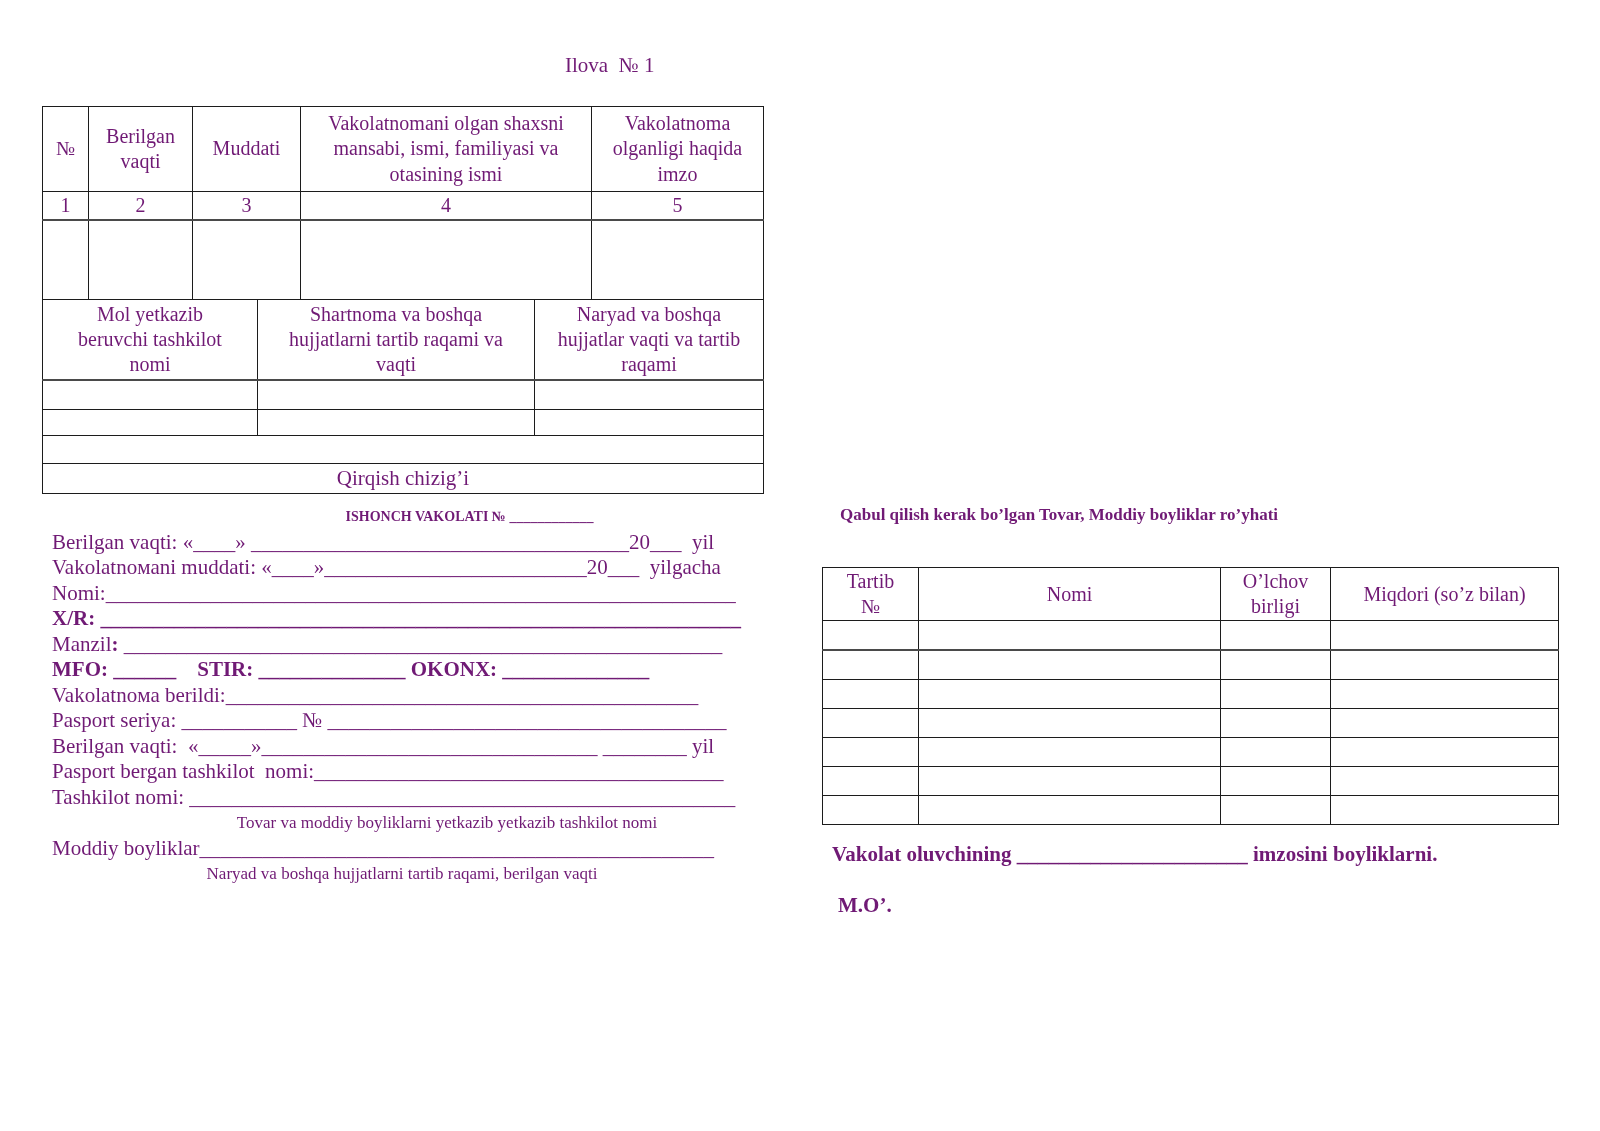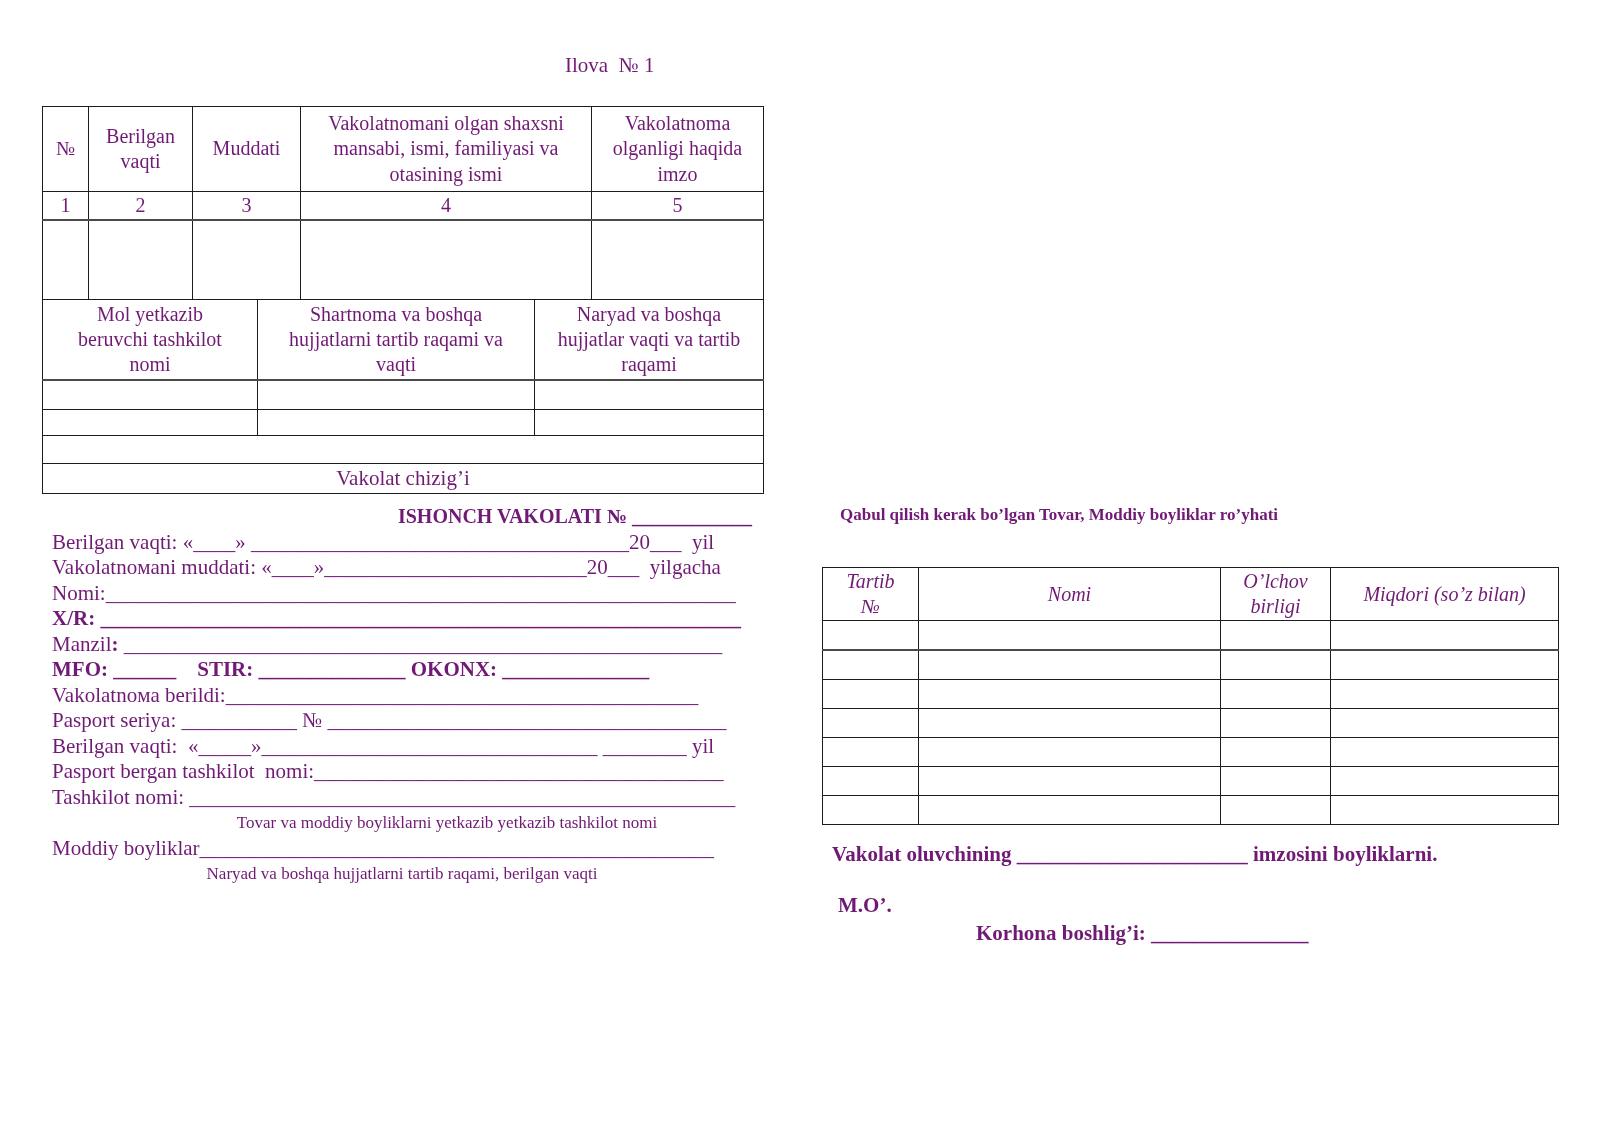--- a/index.html
+++ b/index.html
@@ -20,28 +20,28 @@
   .tblB{margin-top:-1px;padding-left:34px;}
   .tblB .hdr2 td{height:77px;border-bottom:2px solid #4a4a4a;}
   .tblB .er1 td{height:26px;}
   .tblB .er2 td{height:23px;}
   .tblB .full td{height:25px;}
   .tblB .cut td{height:21px;font-size:21px;}
 
   
   .poa{position:absolute;left:52px;top:504px;width:700px;font-size:21px;}
   .poa .line{height:25.5px;line-height:25.5px;white-space:pre;}
-  .poa .title{font-weight:bold;font-size:20px;text-align:right;padding-left:135px;}
+  .poa .title{font-weight:bold;font-size:14px;text-align:center;padding-left:135px;}
   .poa .small{font-size:17px;text-align:center;}
   .poa .shift{padding-left:90px;}
   .poa b{font-weight:bold;}
 
   
   .gl-title{position:absolute;left:840px;top:505px;font-size:17px;font-weight:bold;white-space:pre;}
-  .tblC{position:absolute;left:822px;top:567px;width:736px;font-style:italic;}
+  .tblC{position:absolute;left:822px;top:567px;width:736px;}
   .tblC .hdrc td{height:50px;}
   .tblC tbody td{height:26px;}
   .tblC tbody tr:first-child td{border-bottom:2px solid #4a4a4a;}
 
   .rline{position:absolute;font-size:21px;font-weight:bold;white-space:pre;}
   .confirm{left:832px;top:842px;}
   .mo{left:838px;top:893px;}
   .director{left:976px;top:921px;}
   .accountant{left:976px;top:971px;}
 </style>
@@ -115,21 +115,21 @@
       </tr>
       <tr class="er2">
         <td></td>
         <td></td>
         <td></td>
       </tr>
       <tr class="full">
         <td colspan="3"></td>
       </tr>
       <tr class="cut">
-        <td colspan="3">Vakolat chizig’i</td>
+        <td colspan="3">Qirqish chizig’i</td>
       </tr>
     </tbody>
       </table>
   </div>
 
   <div class="poa" id="poa-lines">
       <div class="line title"><b>ISHONCH VAKOLATI № ____________</b></div>
       <div class="line"><span>Berilgan vaqti: «____» ____________________________________20___  yil</span></div>
       <div class="line"><span>Vakolatnoмani muddati: «____»_________________________20___  yilgacha</span></div>
       <div class="line"><span>Nomi:____________________________________________________________</span></div>
@@ -206,15 +206,14 @@
           <td></td>
           <td></td>
           <td></td>
           <td></td>
         </tr>
       </tbody>
   </table>
 
   <div class="rline confirm">Vakolat oluvchining ______________________ imzosini boyliklarni.</div>
   <div class="rline mo">M.O’.</div>
-  <div class="rline director">Korhona boshlig’i: _______________</div>
 
 </div>
 
 </body></html>

